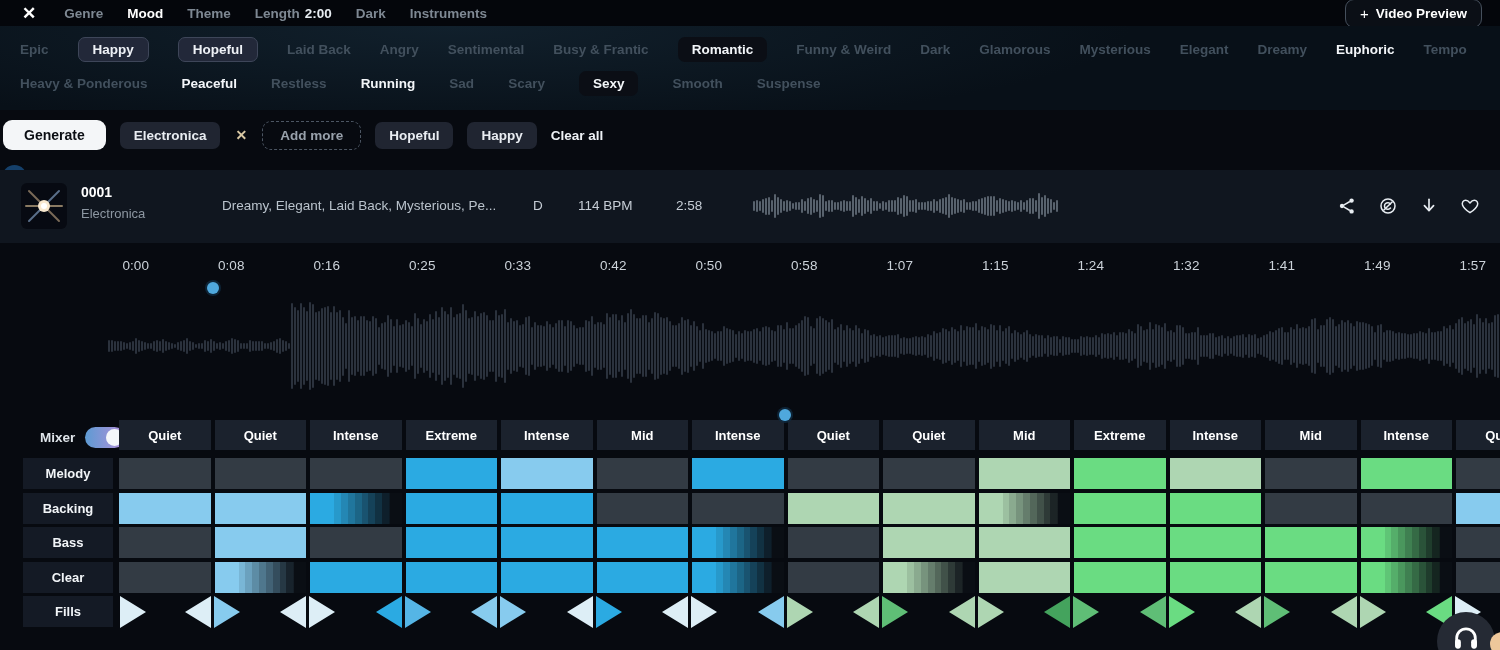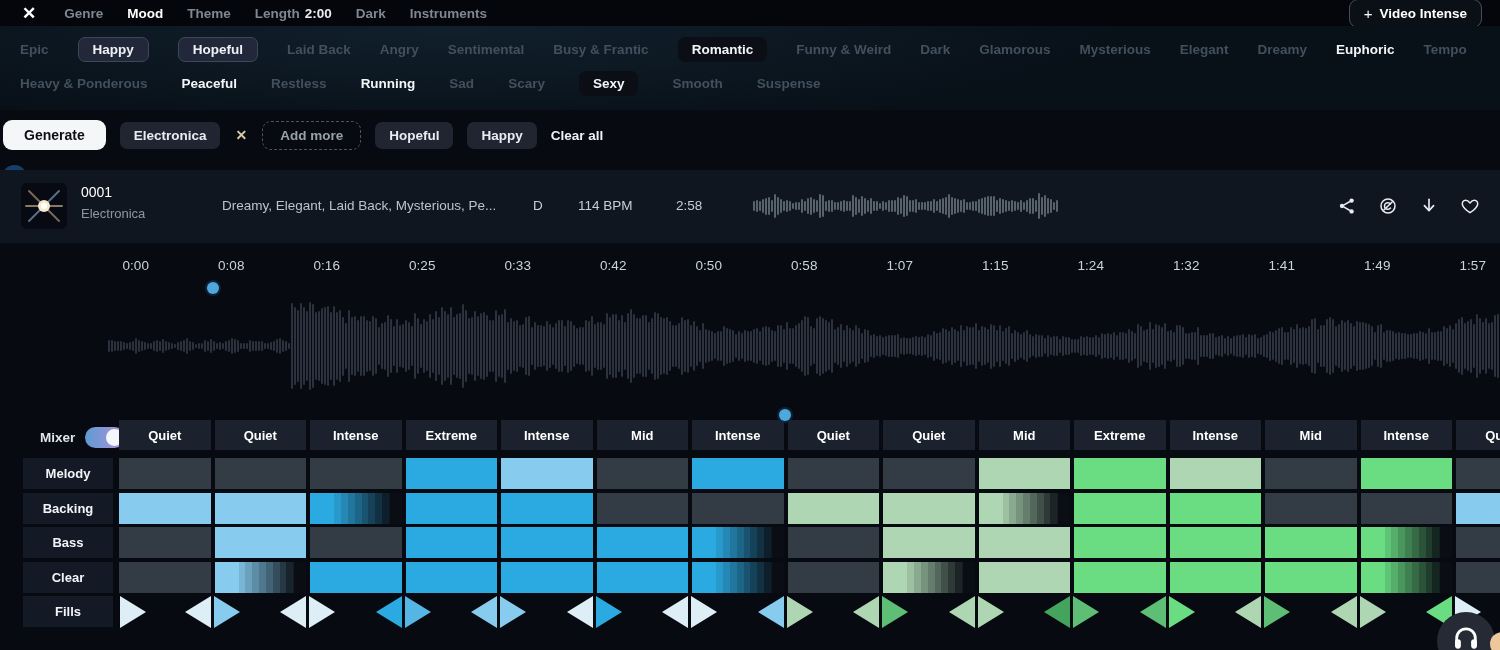--- a/index.html
+++ b/index.html
@@ -41,21 +41,21 @@
   .remove{color:#d9c9a4;font-weight:700;font-size:14px;cursor:pointer;margin:0 1px;}
   .addmore{background:transparent;border:1px dashed #4c5663;border-radius:9px;color:#98a1ab;
            font-size:13.5px;font-weight:600;padding:6px 17px;cursor:pointer;
            font-family:"Liberation Sans",sans-serif;}
   .clearall{color:#eef2f6;font-weight:700;font-size:13.5px;cursor:pointer;}
 
   
   .trackcard{position:absolute;left:0;top:170px;width:1500px;height:73px;background:#10161f;cursor:pointer;}
   .thumb{position:absolute;left:21px;top:13px;width:46px;height:46px;border-radius:6px;
          background:#070a12;overflow:hidden;}
-  .tid{position:absolute;left:81px;top:14px;font-size:14px;font-weight:400;color:#fff;}
+  .tid{position:absolute;left:81px;top:14px;font-size:14px;font-weight:700;color:#fff;}
   .tgenre{position:absolute;left:81px;top:36px;font-size:13px;color:#8d97a2;}
   .tdesc{position:absolute;left:222px;top:28px;font-size:13.5px;color:#bac3cc;width:300px;
          white-space:nowrap;overflow:hidden;}
   .tkey{position:absolute;left:533px;top:28px;font-size:13.5px;color:#c6cdd5;}
   .tbpm{position:absolute;left:578px;top:28px;font-size:13.5px;color:#c6cdd5;}
   .tdur{position:absolute;left:676px;top:28px;font-size:13.5px;color:#c6cdd5;}
   .miniwave{position:absolute;left:753px;top:16px;width:307px;height:40px;display:flex;
             align-items:center;cursor:pointer;}
   .miniwave span{display:block;width:2px;margin-right:1px;background:#58626d;border-radius:1.5px;}
   .ticons{position:absolute;right:20px;top:26px;display:flex;gap:21px;align-items:center;}
@@ -116,21 +116,21 @@
     <nav class="navitems" id="navItems">
         <span class="navitem"><span>Genre</span></span>
         <span class="navitem active"><span>Mood</span></span>
         <span class="navitem"><span>Theme</span></span>
         <span class="navitem"><span>Length</span><span class="navval">2:00</span></span>
         <span class="navitem"><span>Dark</span></span>
         <span class="navitem"><span>Instruments</span></span>
       </nav>
     <button class="video-btn">
       <span class="plus">+</span>
-      <span>Video Intense</span>
+      <span>Video Preview</span>
     </button>
   </header>
 
   <section class="moodpanel">
     <div class="moodrow r0" id="moodRow0">
         <span class="tag">Epic</span>
         <span class="tag pill">Happy</span>
         <span class="tag pill">Hopeful</span>
         <span class="tag">Laid Back</span>
         <span class="tag">Angry</span>

